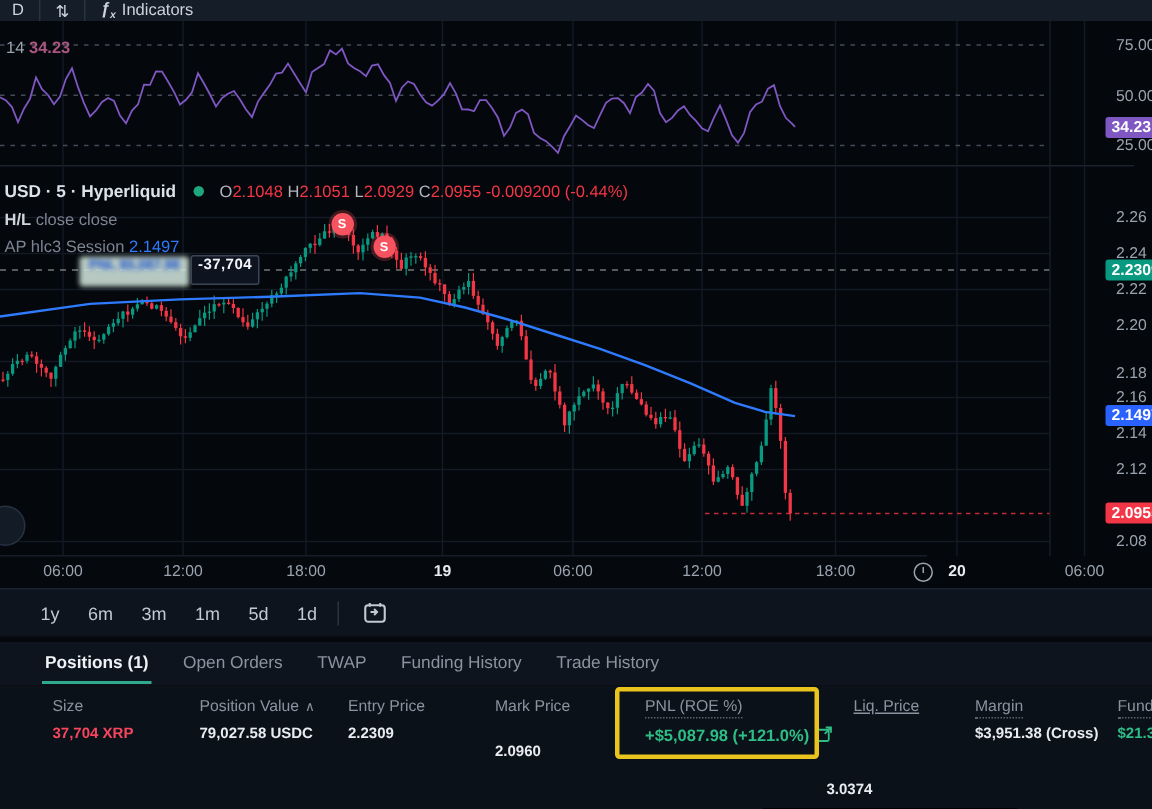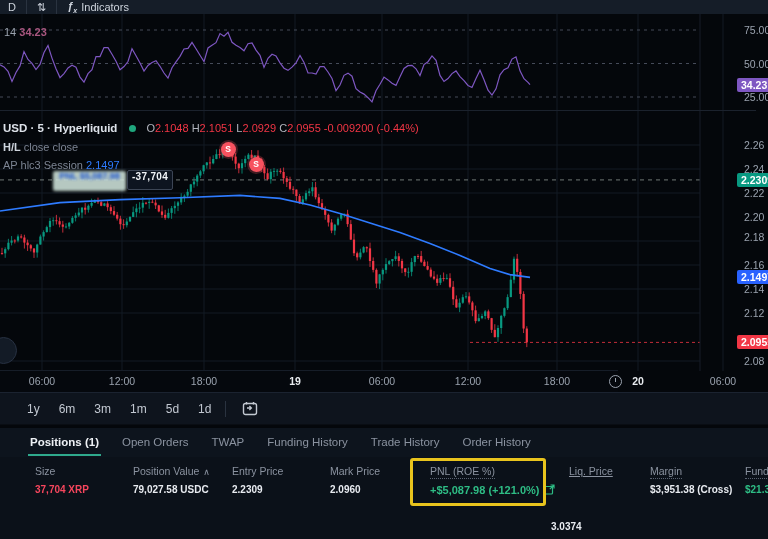--- a/index.html
+++ b/index.html
@@ -527,21 +527,21 @@
         <div class="sell-marker" style="left: 248.5px; top: 45.5px;">S</div>
       </div>
 
     <div class="corner-btn"></div>
 
     <div id="main-axis">
         <div class="axis-label" style="top: 28px;">2.26</div>
         <div class="axis-label" style="top: 52px;">2.24</div>
         <div class="axis-label" style="top: 76px;">2.22</div>
         <div class="axis-label" style="top: 100px;">2.20</div>
-        <div class="axis-label" style="top: 120px;">2.18</div>
+        <div class="axis-label" style="top: 132px;">2.18</div>
         <div class="axis-label" style="top: 148px;">2.16</div>
         <div class="axis-label" style="top: 172px;">2.14</div>
         <div class="axis-label" style="top: 196px;">2.12</div>
         <div class="axis-label" style="top: 244px;">2.08</div>
         <div class="axis-badge" style="background: rgb(8, 153, 129); top: 61.92px;">2.2309</div>
         <div class="axis-badge" style="background: rgb(41, 98, 255); top: 159.36px;">2.1497</div>
         <div class="axis-badge" style="background: rgb(242, 54, 69); top: 224.4px;">2.0955</div>
       </div>
   </div>
 
@@ -578,38 +578,37 @@
         </svg>
     </div>
   </div>
 
   <div class="tabs-row" id="tabs-row">
       <div class="tab active">Positions (1)</div>
       <div class="tab">Open Orders</div>
       <div class="tab">TWAP</div>
       <div class="tab">Funding History</div>
       <div class="tab">Trade History</div>
-      <div class="tab">Order History</div>
     </div>
 
   <div class="table-area">
     <div id="table-headers">
         <div class="th" style="left: 35px;"><span>Size</span></div>
         <div class="th" style="left: 133px;"><span>Position Value</span><span class="sort-caret">∧</span></div>
         <div class="th" style="left: 232px;"><span>Entry Price</span></div>
         <div class="th" style="left: 330px;"><span>Mark Price</span></div>
         <div class="th" style="left: 430px;"><span class="underl">PNL (ROE %)</span></div>
         <div class="th" style="left: 569px; text-decoration: underline;"><span>Liq. Price</span></div>
         <div class="th" style="left: 650px;"><span class="underl">Margin</span></div>
         <div class="th" style="left: 745px;"><span class="underl">Funding</span></div>
       </div>
     <div class="td red" style="left:35px;">37,704 XRP</div>
     <div class="td" style="left:133px;">79,027.58 USDC</div>
     <div class="td" style="left:232px;">2.2309</div>
-    <div class="td" style="left:330px;">2.0960</div>
+    <div class="td" style="left:330px;margin-top:12px;">2.0960</div>
     <div class="td green" style="left:430px; font-size:11px;">
       <span>+$5,087.98 (+121.0%)</span><span class="share-ic"><svg width="11" height="11" viewBox="0 0 11 11">
             <rect x="1" y="2.5" width="7.5" height="7.5" rx="1" fill="none" stroke="#2ebd85" stroke-width="1.2"></rect>
             <path d="M6.5 1 h3.5 v3.5 M10 1 L5.8 5.2" stroke="#2ebd85" stroke-width="1.2" fill="none"></path>
           </svg></span>
     </div>
     <div class="td" style="left:551px;margin-top:37px;">3.0374</div>
     <div class="td" style="left:650px;">$3,951.38 (Cross)</div>
     <div class="td green" style="left:745px;">$21.38</div>
     <div class="hl-box"></div>

